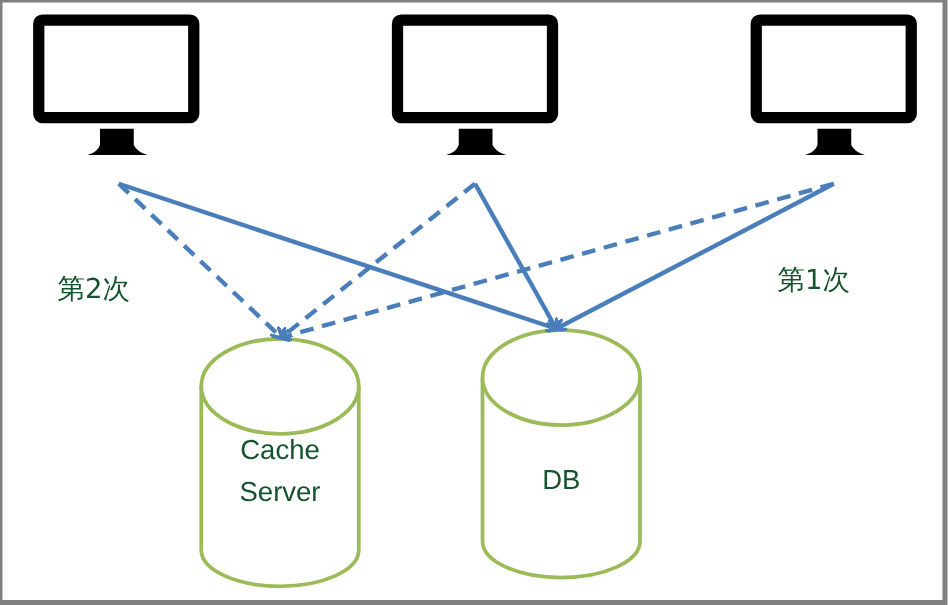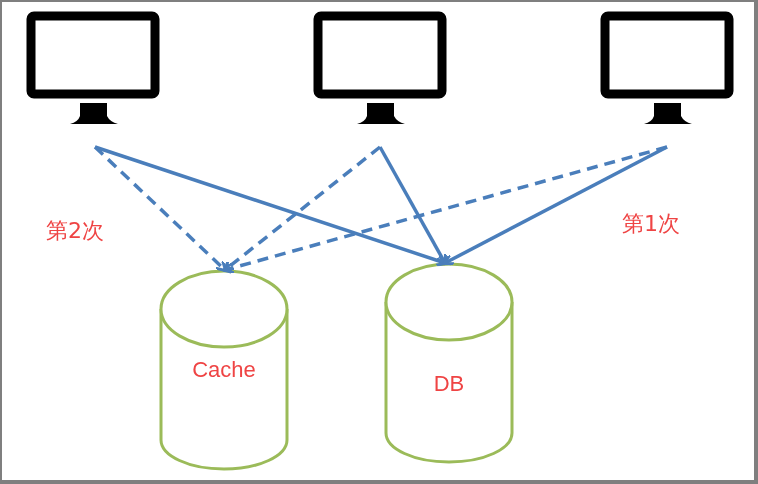--- a/index.html
+++ b/index.html
@@ -8,21 +8,21 @@
       position: absolute; left: 0; top: 0; width: 758px; height: 484px;
       box-sizing: border-box;
       border-top: 2px solid #7f7f7f; border-left: 2px solid #7f7f7f;
       border-right: 4px solid #7f7f7f; border-bottom: 4px solid #7f7f7f;
       background: #ffffff;
     }
     svg.diagram { position: absolute; left: 0; top: 0; }
     .label {
       position: absolute;
       font-family: "DejaVu Sans", sans-serif;
-      color: #ef4444;
+      color: #14532d;
       white-space: nowrap;
     }
     .round-label { font-size: 22px; }
     .db-label {
       font-family: "Liberation Sans", sans-serif;
       font-size: 22px;
       text-align: center;
       line-height: 34px;
     }
   </style>
@@ -66,16 +66,17 @@
       <line x1="667" y1="147" x2="445" y2="263" stroke="#4a7ebb" stroke-width="3.5" marker-end="url(#arrowhead)"></line>
       <line x1="95" y1="147" x2="225" y2="270" stroke="#4a7ebb" stroke-width="3.5" stroke-dasharray="11 7" marker-end="url(#arrowhead)"></line>
       <line x1="380" y1="147" x2="225" y2="270" stroke="#4a7ebb" stroke-width="3.5" stroke-dasharray="11 7" marker-end="url(#arrowhead)"></line>
       <line x1="667" y1="147" x2="225" y2="270" stroke="#4a7ebb" stroke-width="3.5" stroke-dasharray="11 7" marker-end="url(#arrowhead)"></line>
     </g>
 </svg>
 
 <div class="label round-label" style="left:46px; top:216px;">第2次</div>
 <div class="label round-label" style="left:622px; top:209px;">第1次</div>
 
-<div class="label db-label" style="left:161px; top:353px; width:126px;">
+<div class="label db-label" style="left:161px; top:343px; width:126px;">
   <div>Cache</div>
+  <div>Server</div>
 </div>
 <div class="label db-label" style="left:386px; top:367px; width:126px;">DB</div>
 
 </body></html>

